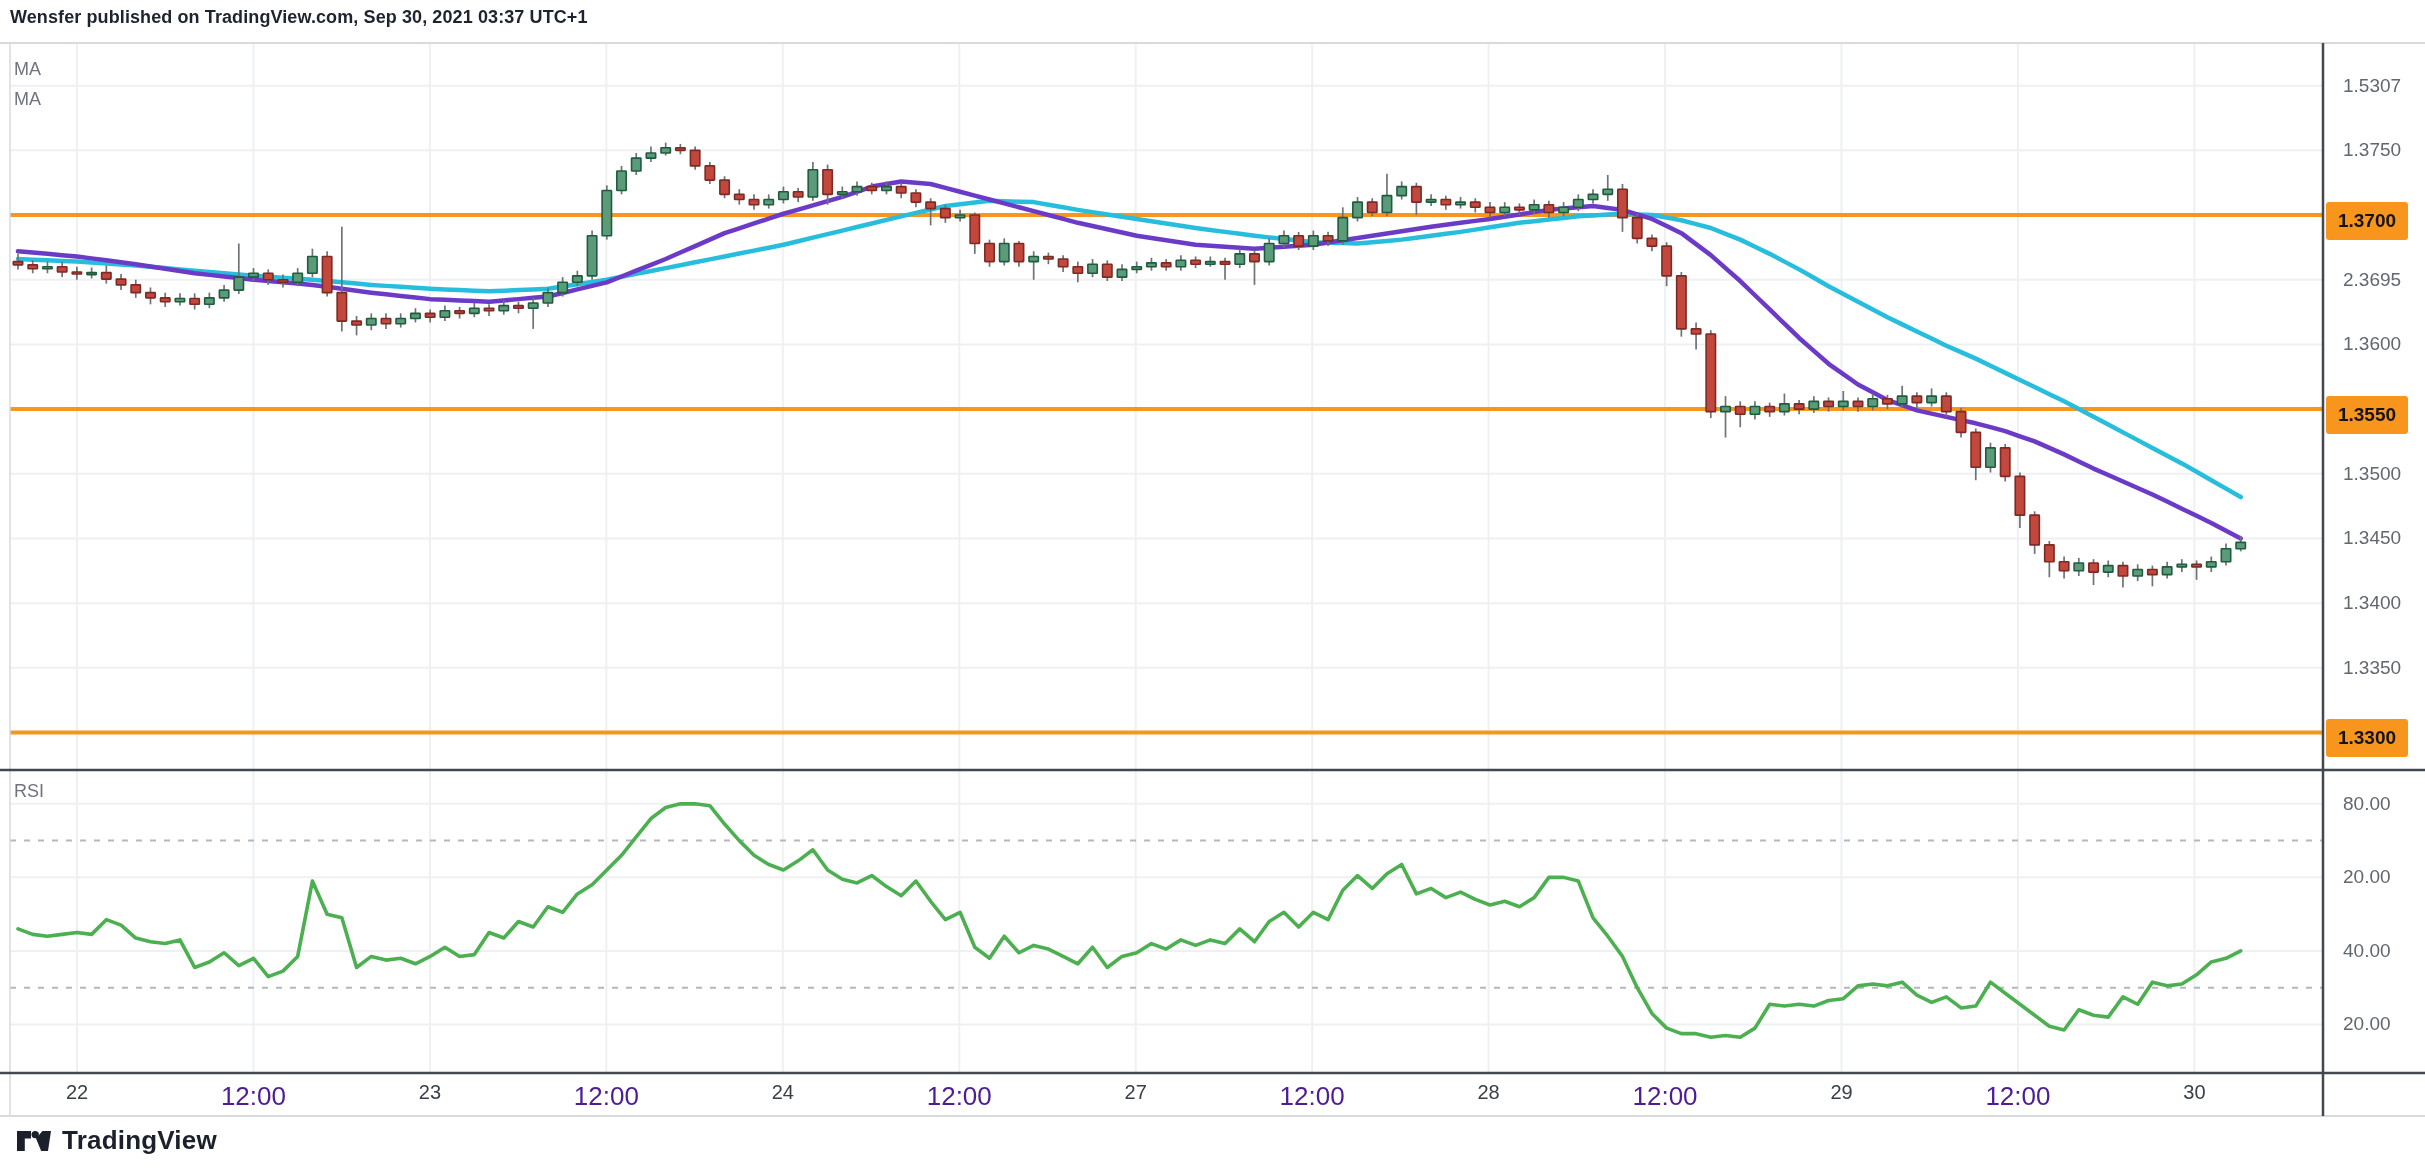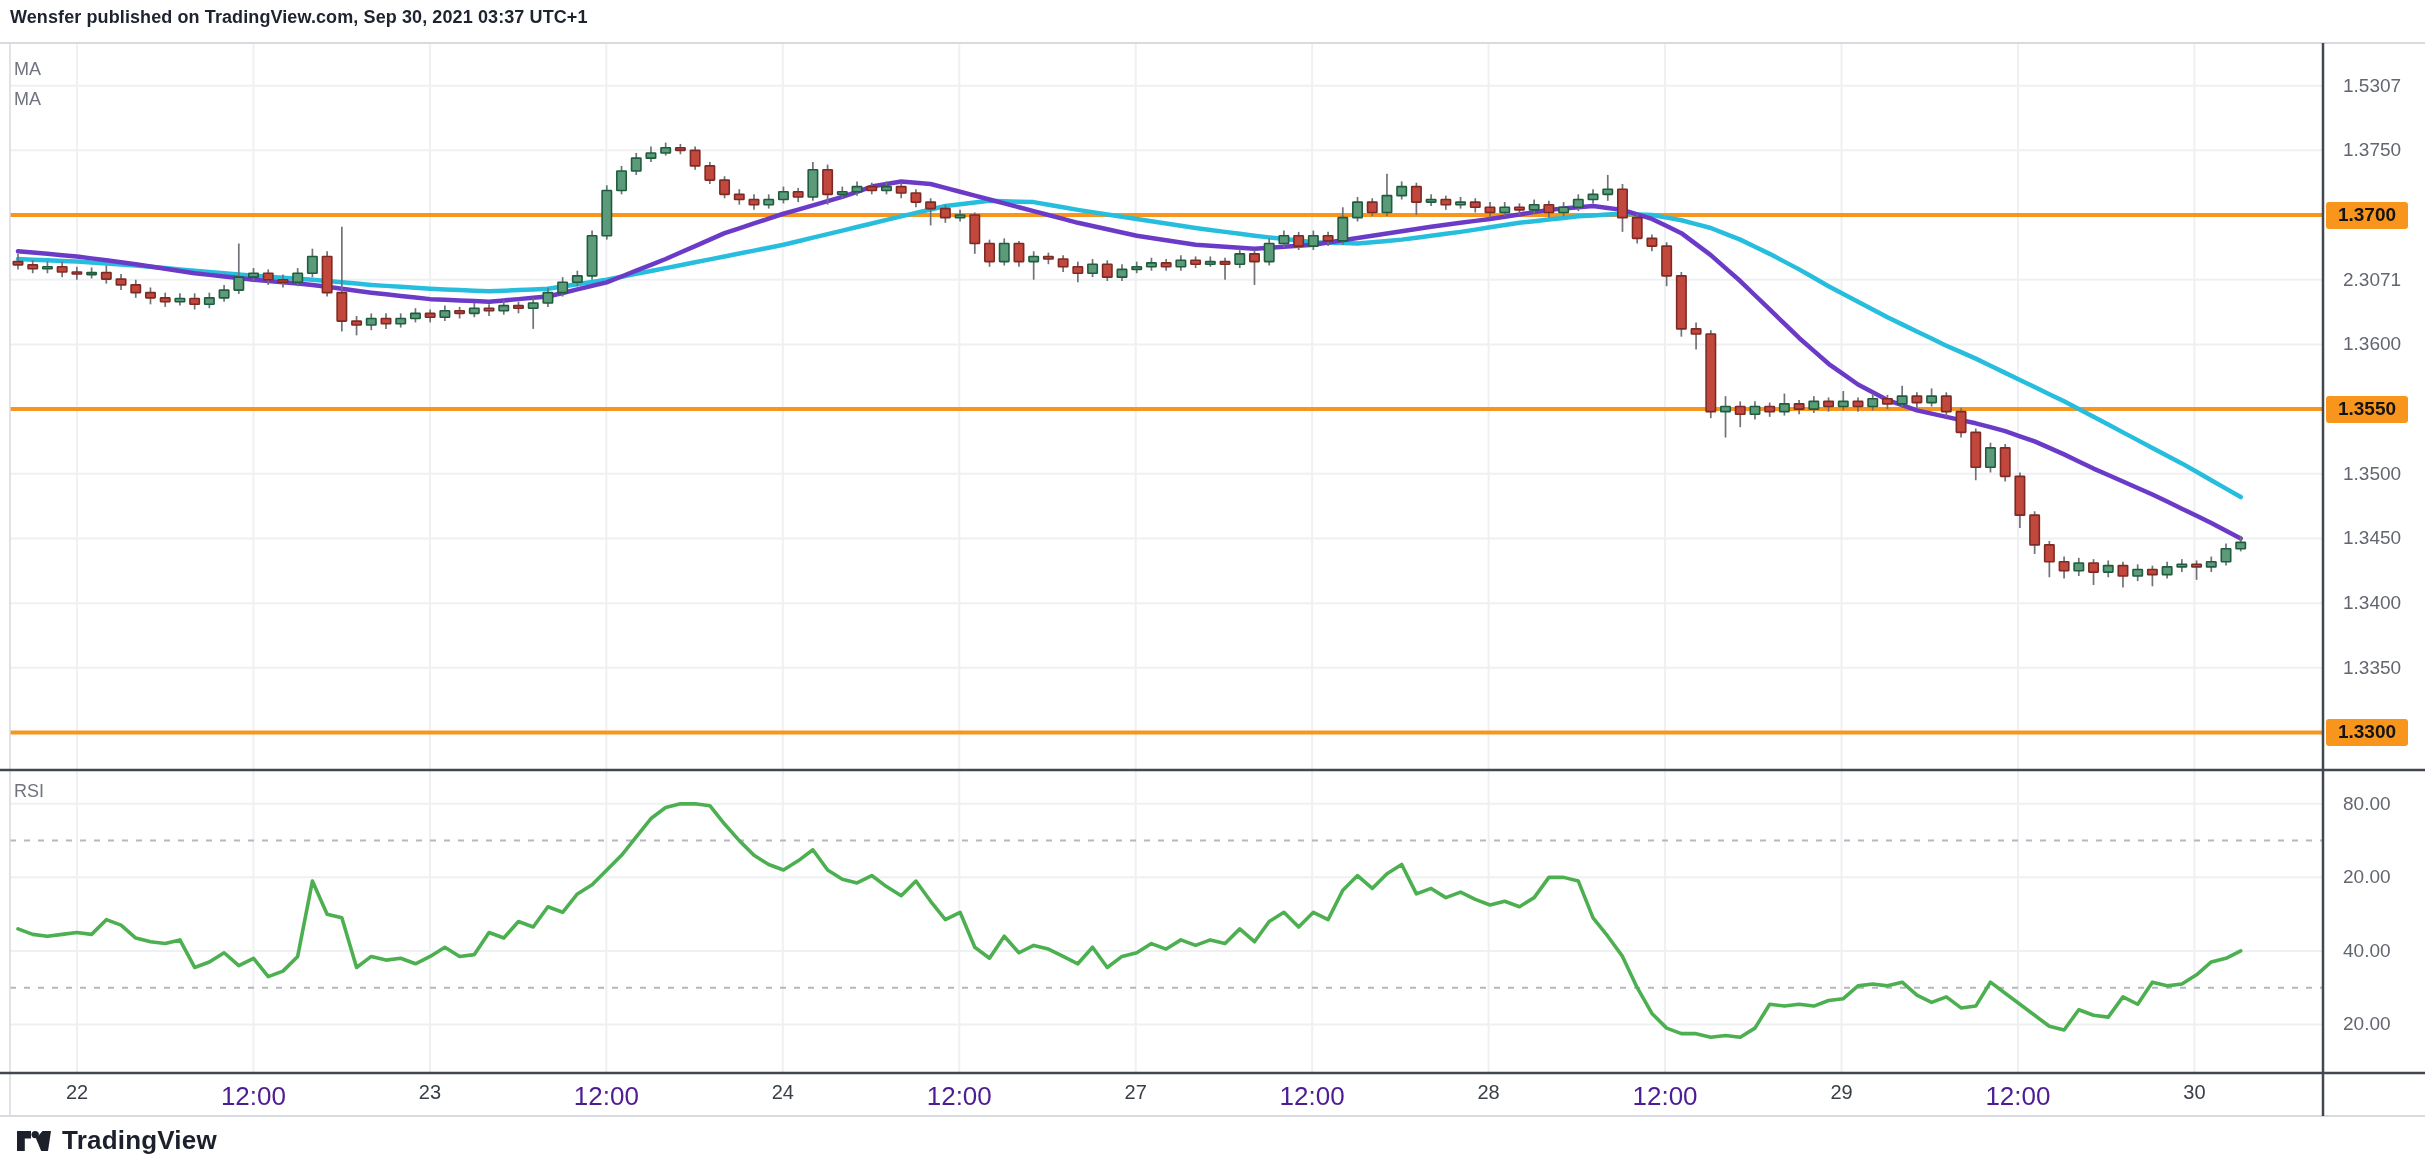--- a/index.html
+++ b/index.html
@@ -7,21 +7,21 @@
        font-family:"Liberation Sans","DejaVu Sans",sans-serif;}
   .abs{position:absolute;}
   #attribution{left:10px;top:7px;font-size:18px;font-weight:600;color:#1e2330;letter-spacing:.1px;}
   #chart-svg{left:0;top:0;}
   #legend{left:14px;top:50px;}
   #symbol-row{font-size:20px;color:#131722;white-space:nowrap;}
   #symbol-row .ohlc{color:#1e7a3c;margin-left:13px;}
   .ind-label{font-size:18px;color:#70747e;margin-top:9px;}
   #rsi-label{left:14px;top:781px;font-size:18px;color:#70747e;}
   .ptick{position:absolute;left:2343px;font-size:19px;color:#62666f;}
-  .badge{position:absolute;left:2326px;width:82px;height:27px;border-radius:3px;
+  .badge{position:absolute;left:2326px;width:82px;height:38px;border-radius:3px;
          display:flex;align-items:center;justify-content:center;
          font-size:19px;font-weight:600;color:#141414;}
   .tlabel{position:absolute;top:1081px;transform:translateX(-50%);font-size:26px;color:#4c1d95;}
   .tlabel.strong{color:#3a3e48;font-weight:400;font-size:20px;}
   #footer{left:16px;top:1125px;display:flex;align-items:center;gap:10px;}
   #logo-text{font-size:26px;font-weight:600;color:#1b202b;letter-spacing:.2px;}
 </style>
 </head>
 <body>
 
@@ -381,21 +381,21 @@
   <div id="legend" class="abs">
     <div class="ind-label">MA</div>
     <div class="ind-label">MA</div>
   </div>
 
   <div id="rsi-label" class="abs">RSI</div>
 
   <div id="price-scale">
       <div class="ptick" style="top: 74.6886px;">1.5307</div>
       <div class="ptick" style="top: 139.368px;">1.3750</div>
-      <div class="ptick" style="top: 268.728px;">2.3071</div>
+      <div class="ptick" style="top: 268.728px;">2.3695</div>
       <div class="ptick" style="top: 333.407px;">1.3600</div>
       <div class="ptick" style="top: 462.767px;">1.3500</div>
       <div class="ptick" style="top: 527.447px;">1.3450</div>
       <div class="ptick" style="top: 592.126px;">1.3400</div>
       <div class="ptick" style="top: 656.806px;">1.3350</div>
       <div class="badge" style="top: 201.548px; background: rgb(248, 149, 29);">1.3700</div>
       <div class="badge" style="top: 395.587px; background: rgb(248, 149, 29); text-align: right;">1.3550</div>
       <div class="badge" style="top: 718.986px; background: rgb(248, 149, 29);">1.3300</div>
       <div class="ptick" style="top: 792.83px;">80.00</div>
       <div class="ptick" style="top: 866.374px;">20.00</div>

